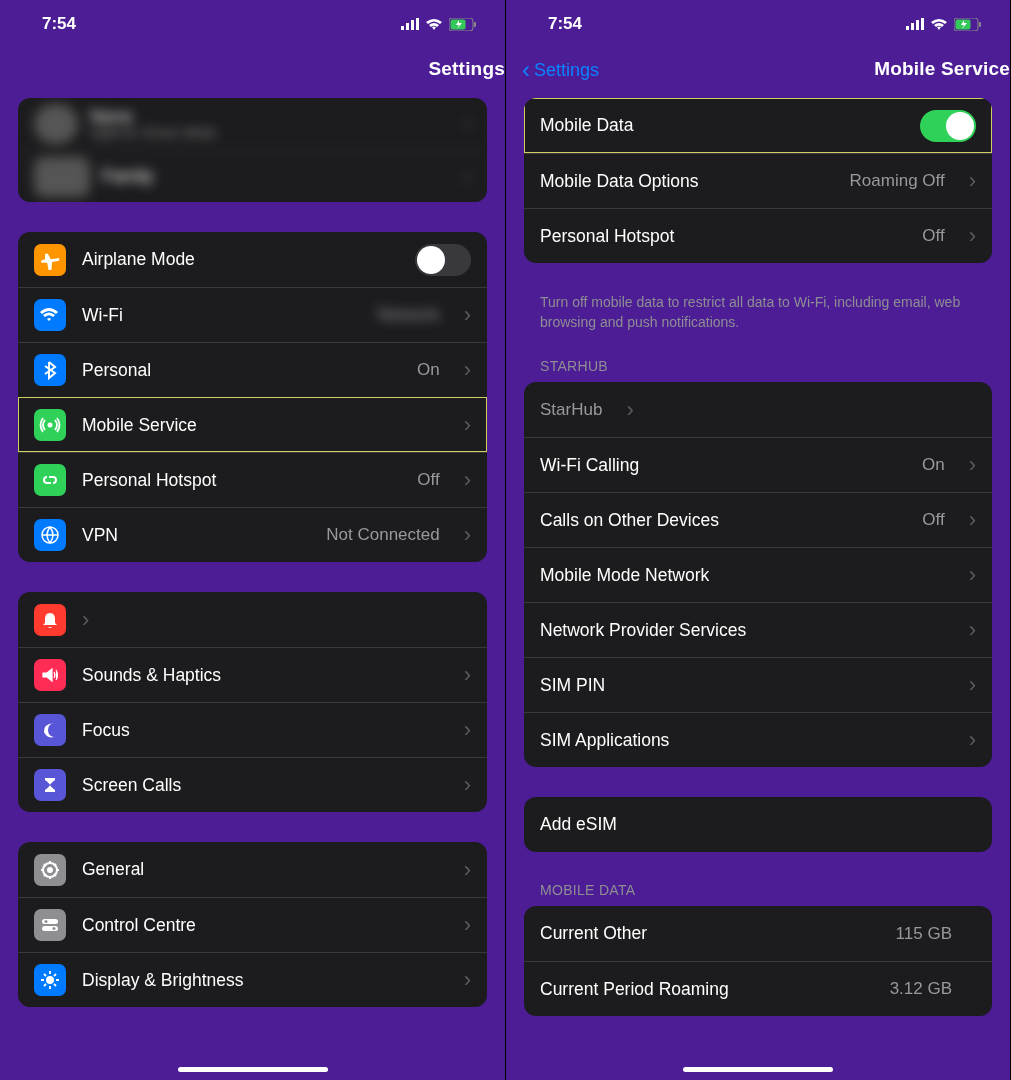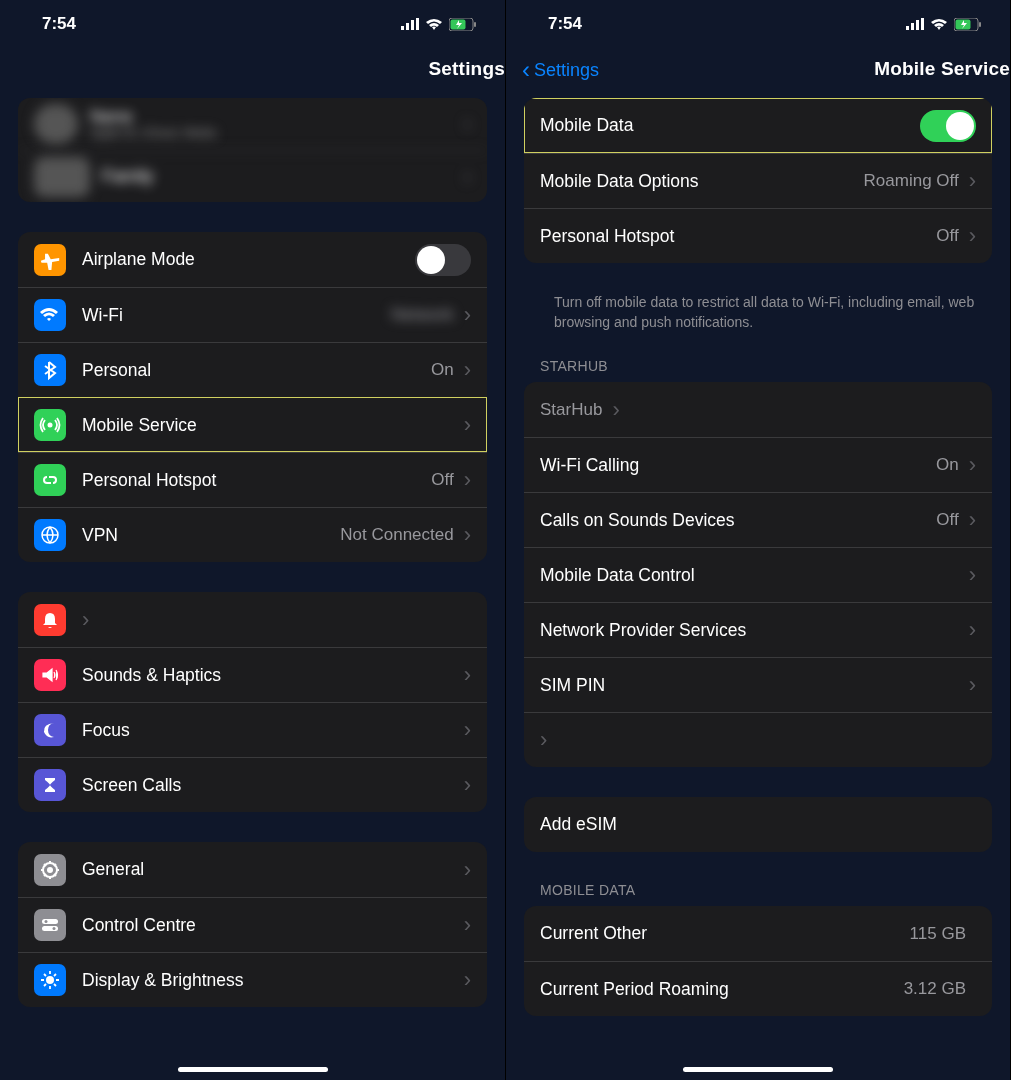--- a/index.html
+++ b/index.html
@@ -1,37 +1,37 @@
 <!DOCTYPE html>
 <html><head>
 <meta charset="utf-8">
 <style>
   * { box-sizing: border-box; margin: 0; padding: 0; font-family: -apple-system, "SF Pro Text", "Helvetica Neue", Arial, sans-serif; }
   body { background:#000; color:#fff; width:1011px; height:1080px; overflow:hidden; display:flex; }
-  .screen { width:505px; height:1080px; background:#0f172a; position:relative; overflow:hidden; }
+  .screen { width:505px; height:1080px; background:#4c1d95; position:relative; overflow:hidden; }
   .screen + .screen { border-left:1px solid #000; }
   .statusbar { display:flex; justify-content:space-between; align-items:center; padding:14px 28px 10px 42px; font-size:17px; font-weight:600; }
   .icons { display:flex; gap:6px; align-items:center; }
   .navbar { text-align:right; padding:14px 0 18px 0; position:relative; }
   .navbar .title { font-size:19px; font-weight:600; letter-spacing:.2px; }
   .navbar .back { position:absolute; left:16px; top:12px; color:#0a84ff; font-size:18px; display:flex; align-items:center; gap:4px; }
   .section { margin:0 18px 30px 18px; background:#1c1c1e; border-radius:12px; overflow:hidden; }
   .row { display:flex; align-items:center; min-height:55px; padding:0 16px; border-top:1px solid #3a3a3c; }
   .section .row:first-child { border-top:none; }
   .row .ico { width:32px; height:32px; border-radius:7px; margin-right:16px; display:flex; align-items:center; justify-content:center; flex-shrink:0; }
   .row .label { flex:1; font-size:17.5px; color:#fff; }
-  .row .value { font-size:17px; color:#98989d; margin-right:10px; }
+  .row .value { font-size:17px; color:#98989d; margin-right:24px; }
   .row .chev { color:#5a5a5f; font-size:22px; font-weight:300; }
   .highlight { outline:1.5px solid #d0d060; outline-offset:-1px; }
   .toggle { width:56px; height:32px; border-radius:16px; background:#39393d; position:relative; }
   .toggle .knob { width:28px; height:28px; border-radius:50%; background:#fff; position:absolute; top:2px; left:2px; }
   .toggle.on { background:#30d158; }
   .toggle.on .knob { left:auto; right:2px; }
   .groupheader { color:#8e8e93; font-size:14px; text-transform:uppercase; margin:8px 34px 8px 34px; letter-spacing:.3px; }
-  .footer-note { color:#8e8e93; font-size:14px; margin:10px 34px 26px 48px; line-height:1.4; }
+  .footer-note { color:#8e8e93; font-size:14px; margin:10px 34px 26px 34px; line-height:1.4; }
   .blur { filter: blur(6px); }
   .profile-row { min-height:52px; }
   .profile-ico { width:44px; height:40px; border-radius:22px; background:#555; margin-right:12px; }
   .link { color:#0a84ff; }
   .homebar { position:absolute; bottom:8px; left:50%; transform:translateX(-50%); width:150px; height:5px; border-radius:3px; background:#fff; }
   svg { display:block; }
 </style>
 </head>
 <body>
 
@@ -282,37 +282,38 @@
       <div class="row">
         <div class="value">StarHub</div>
         <span class="chev">›</span>
       </div>
       <div class="row">
         <div class="label">Wi-Fi Calling</div>
         <div class="value">On</div>
         <span class="chev">›</span>
       </div>
       <div class="row">
-        <div class="label">Calls on Sounds Devices</div>
+        <div class="label">Calls on Other Devices</div>
         <div class="value">Off</div>
         <span class="chev">›</span>
       </div>
       <div class="row">
-        <div class="label">Mobile Data Control</div>
+        <div class="label">Mobile Mode Network</div>
         <span class="chev">›</span>
       </div>
       <div class="row">
         <div class="label">Network Provider Services</div>
         <span class="chev">›</span>
       </div>
       <div class="row">
         <div class="label">SIM PIN</div>
         <span class="chev">›</span>
       </div>
       <div class="row">
+        <div class="label">SIM Applications</div>
         <span class="chev">›</span>
       </div>
     </div>
 
   <div class="section" id="r-sec3">
       <div class="row">
         <div class="label link">Add eSIM</div>
       </div>
     </div>
 

